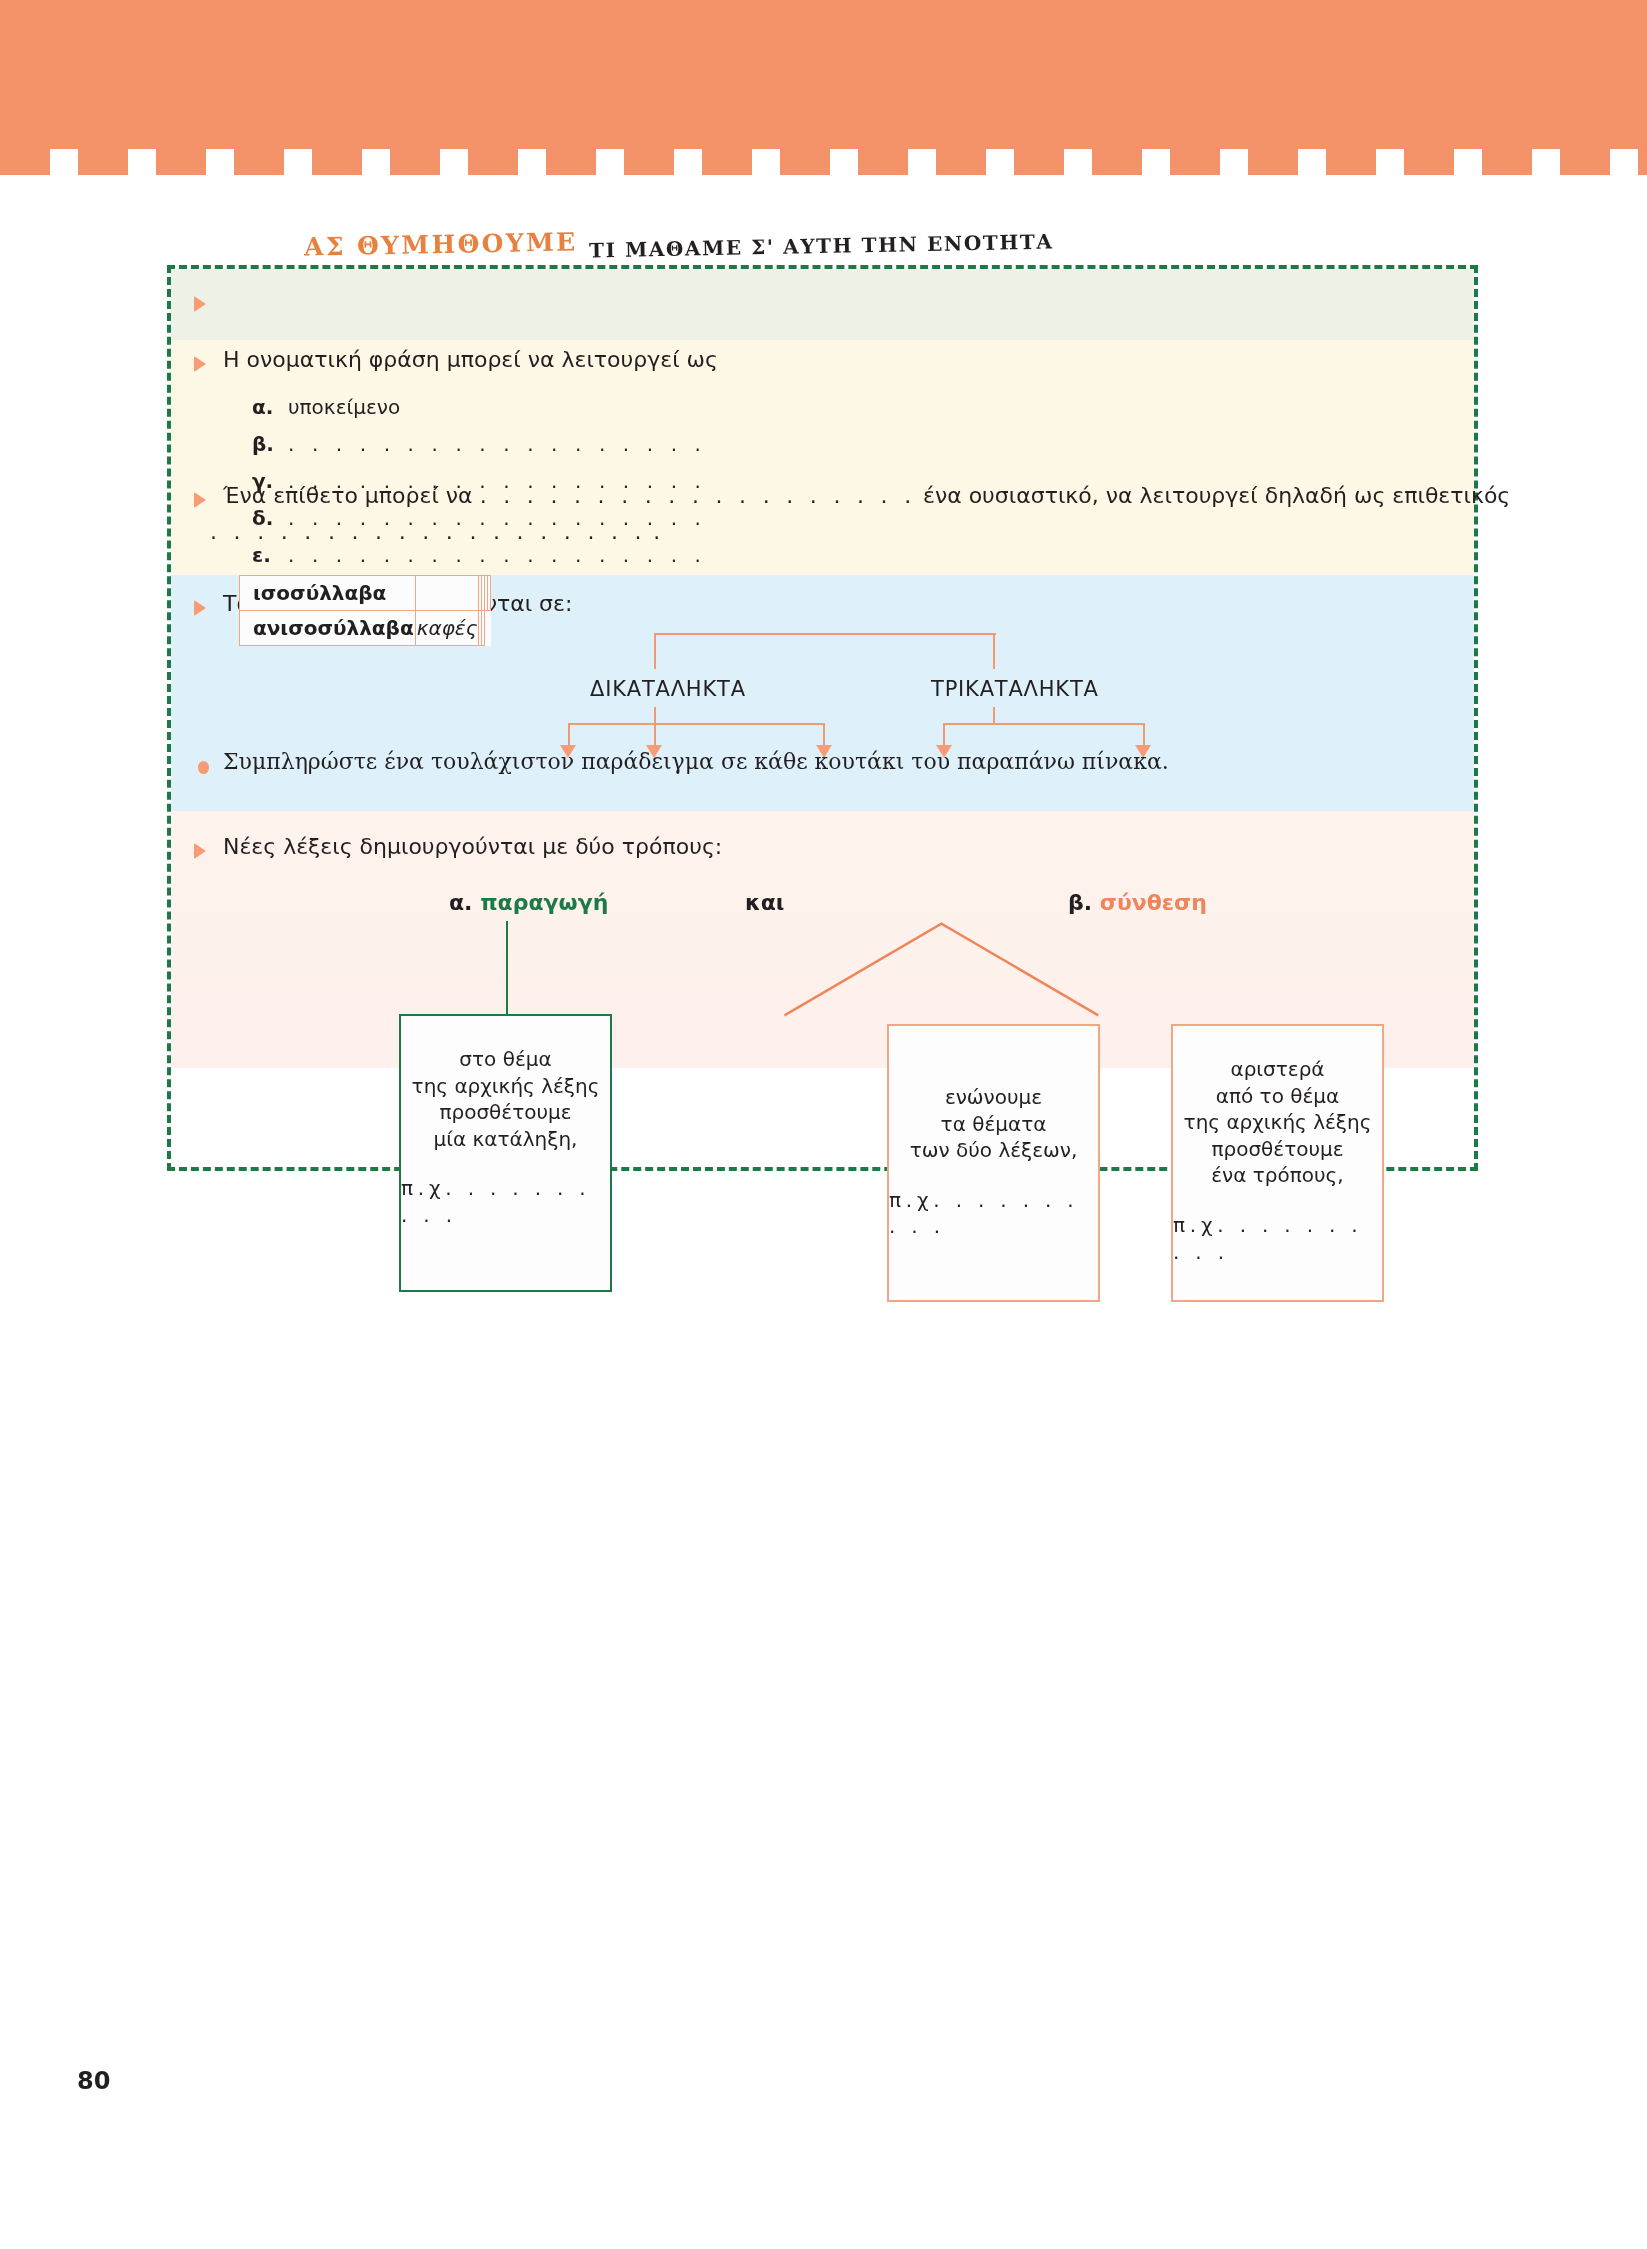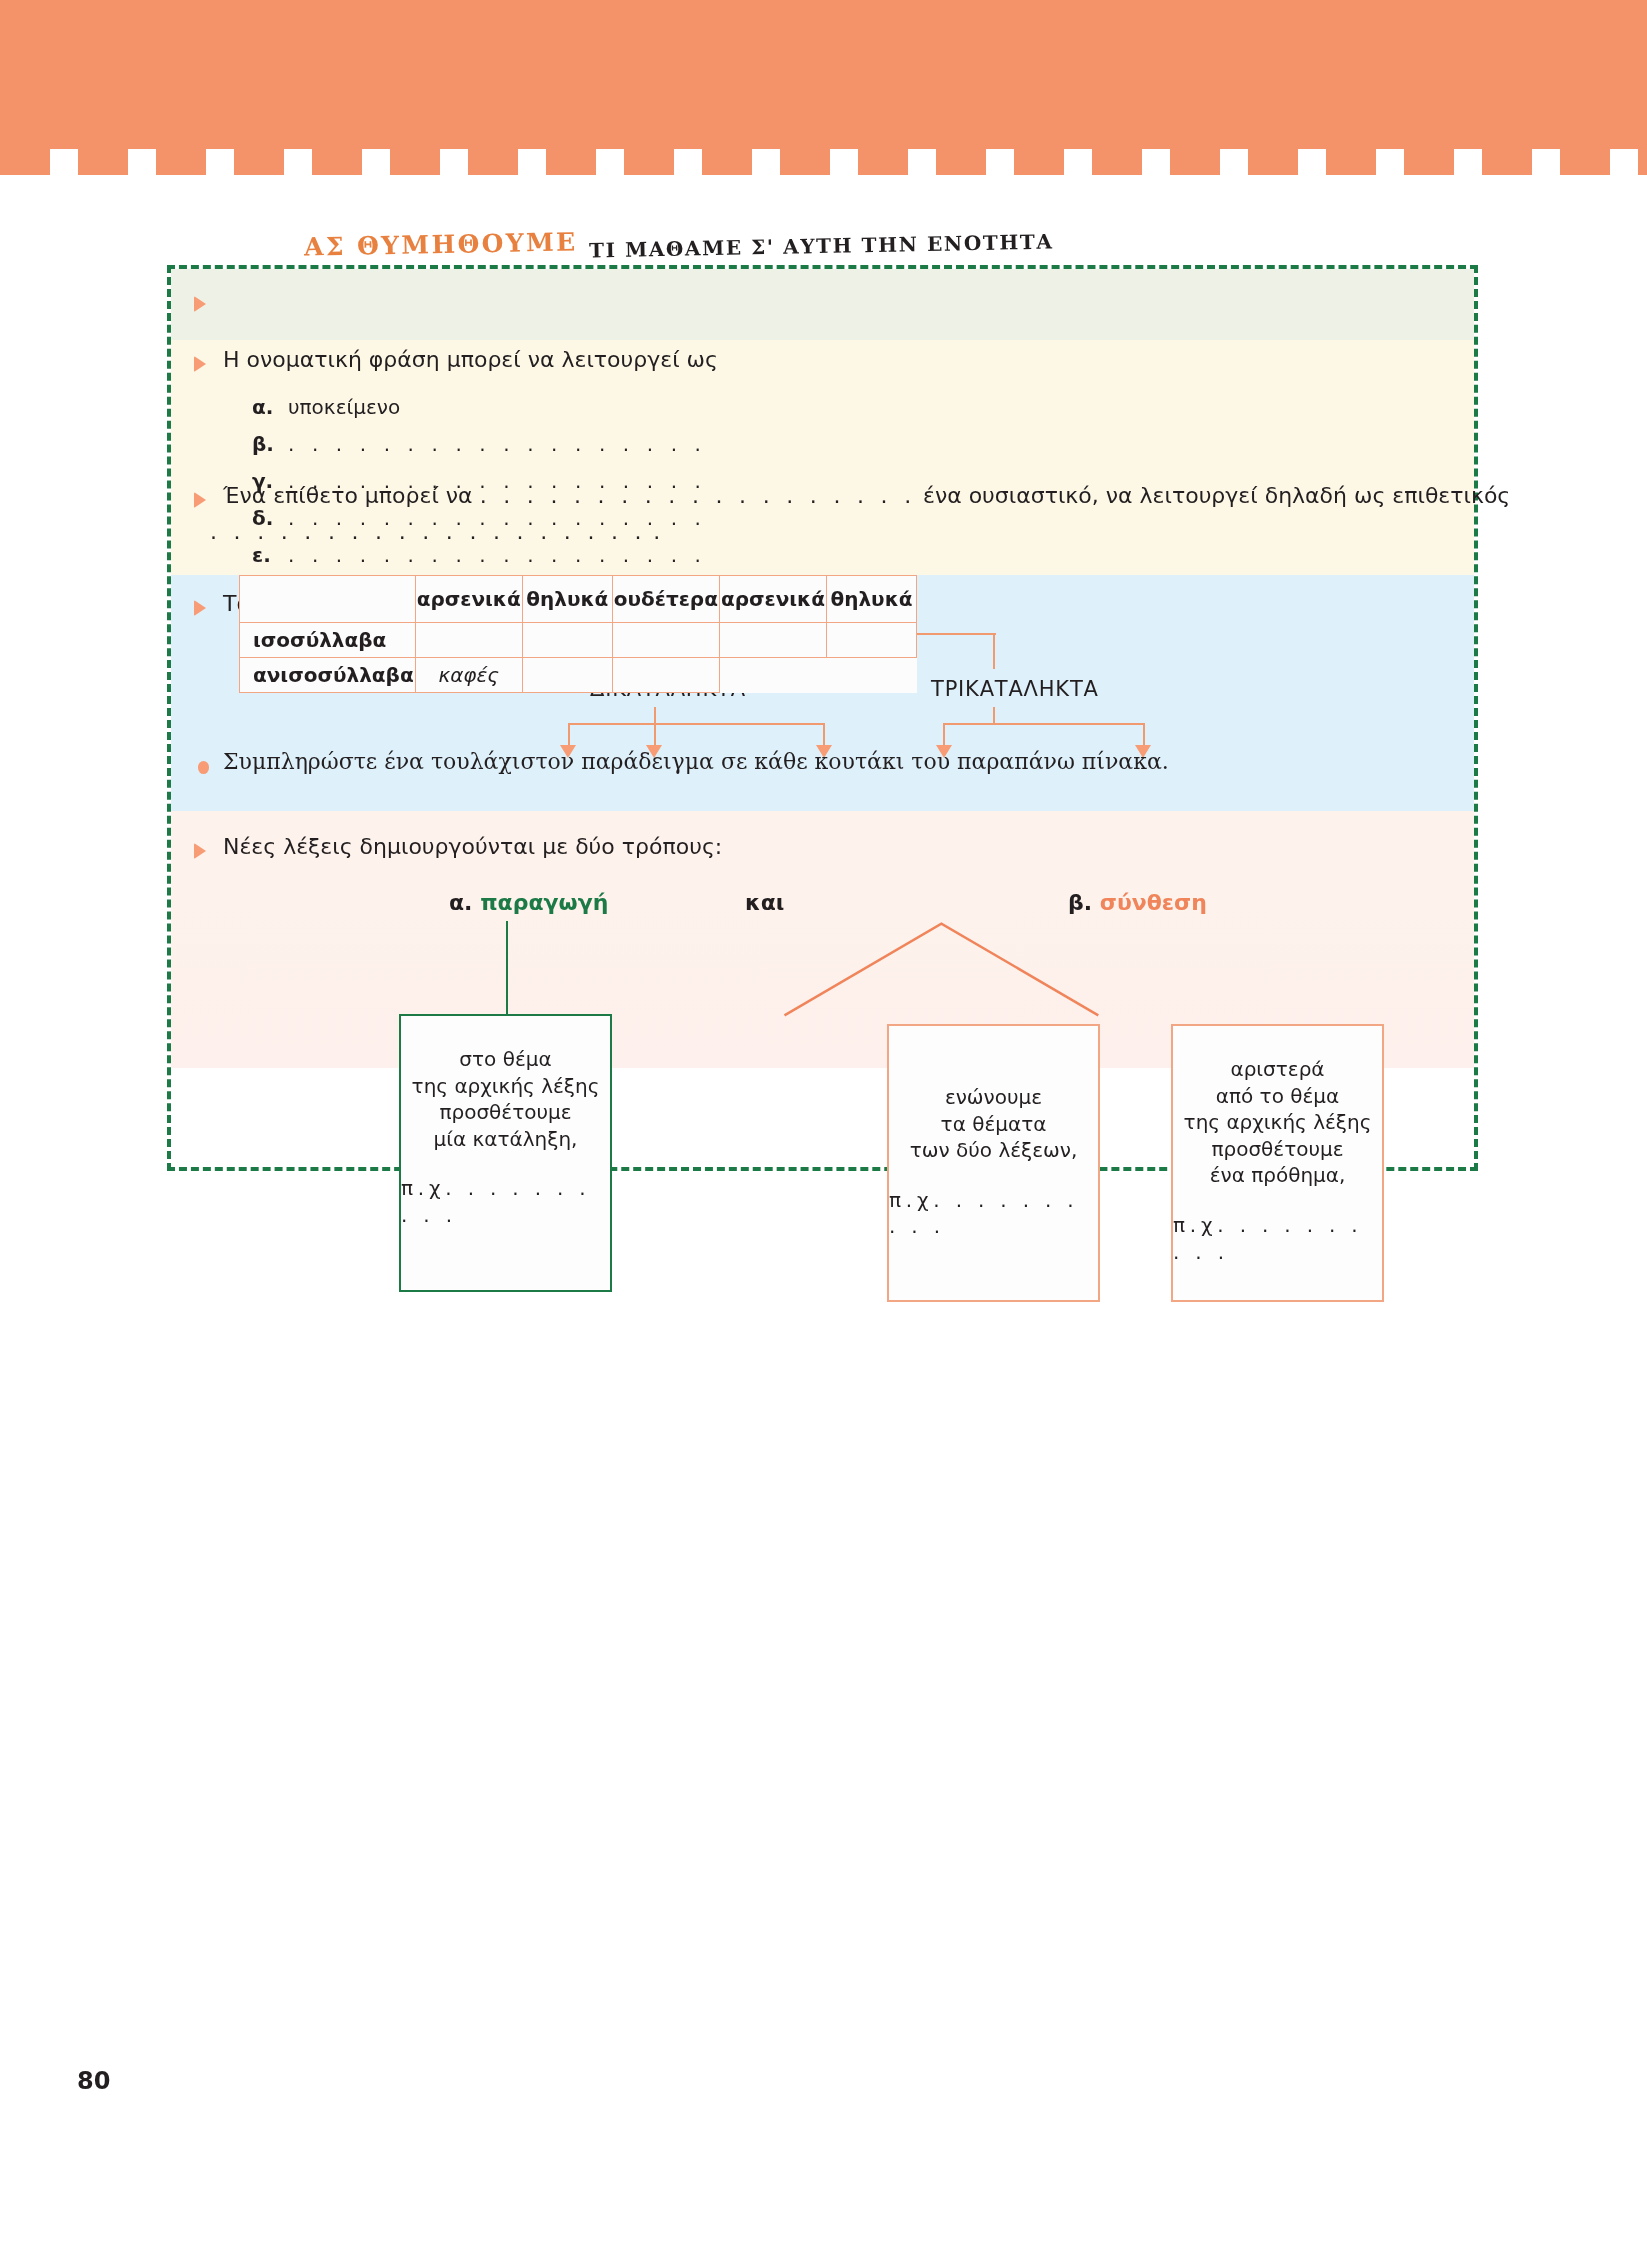--- a/index.html
+++ b/index.html
@@ -244,28 +244,20 @@
 
     <div class="conn conn-v" style="left:822px; top:438px; height:17.7px;"></div>
     <div class="conn conn-h" style="left:772px; top:454px; width:201px;"></div>
     <div class="conn conn-v" style="left:772px; top:454px; height:24px;"></div>
     <div class="conn conn-v" style="left:972px; top:454px; height:24px;"></div>
     <div class="arrow-head" style="left:765px; top:476px;"></div>
     <div class="arrow-head" style="left:964px; top:476px;"></div>
 
     <table id="gram-table">
       <tbody>
-          <tr>
-        <td class="rowhdr"></td>
-        <td class="colhdr">αρσενικά</td>
-        <td class="colhdr">θηλυκά</td>
-        <td class="colhdr">ουδέτερα</td>
-        <td class="colhdr">αρσενικά</td>
-        <td class="colhdr">θηλυκά</td>
-      </tr>
       <tr>
         <td class="rowhdr">ισοσύλλαβα</td>
         <td></td>
         <td></td>
         <td></td>
         <td></td>
         <td></td>
       </tr>
       <tr>
         <td class="rowhdr">ανισοσύλλαβα</td>
@@ -320,21 +312,21 @@
         <span>π.χ.</span>
         <span>. . . . . . . . .</span>
       </div>
     </div>
 
     <div class="wfbox orange" style="left:1000px; top:755px; width:213px; height:278px;">
       <div>αριστερά</div>
       <div>από το θέμα</div>
       <div>της αρχικής λέξης</div>
       <div>προσθέτουμε</div>
-      <div>ένα πρόθημα,</div>
+      <div>ένα τρόπους,</div>
       <div class="px">
         <span>π.χ.</span>
         <span>. . . . . . . . .</span>
       </div>
     </div>
 
   </div>
 </div>
 
 <div id="page-no">80</div>

